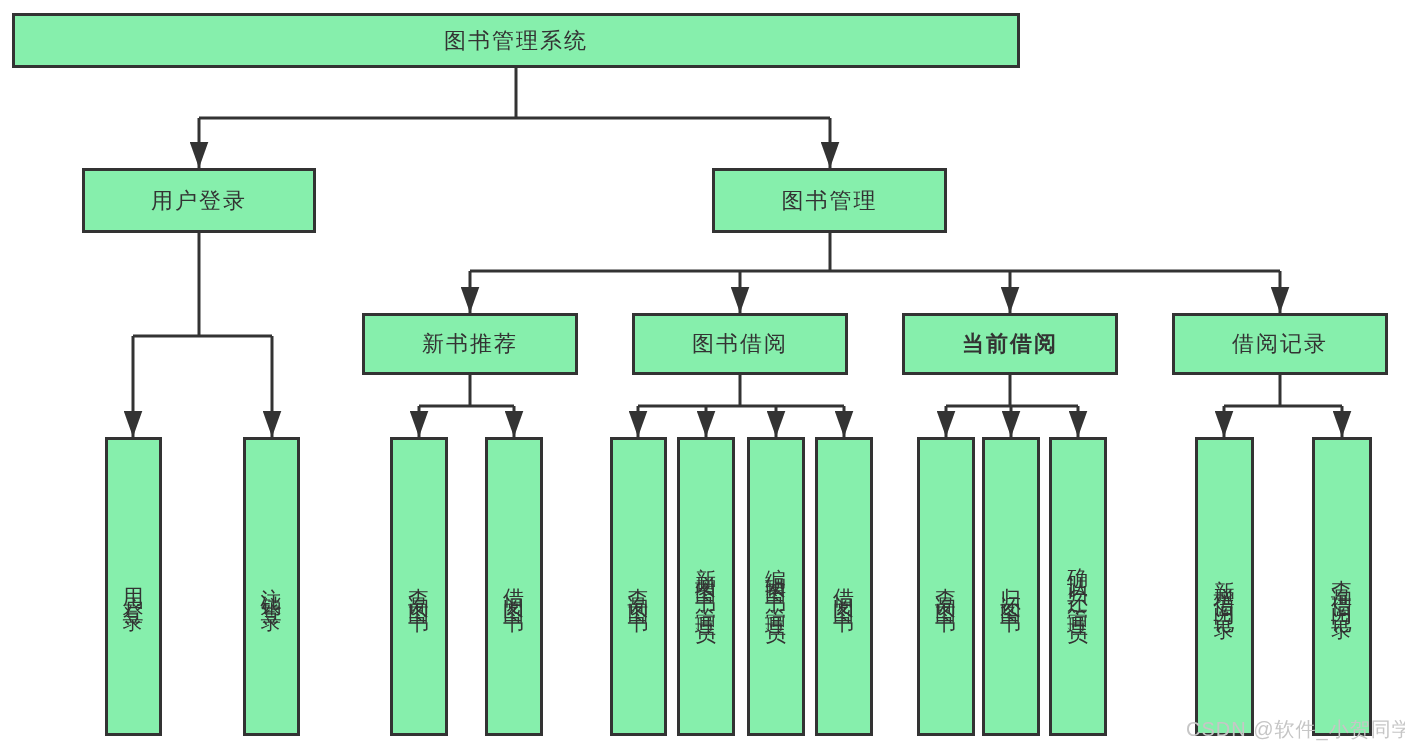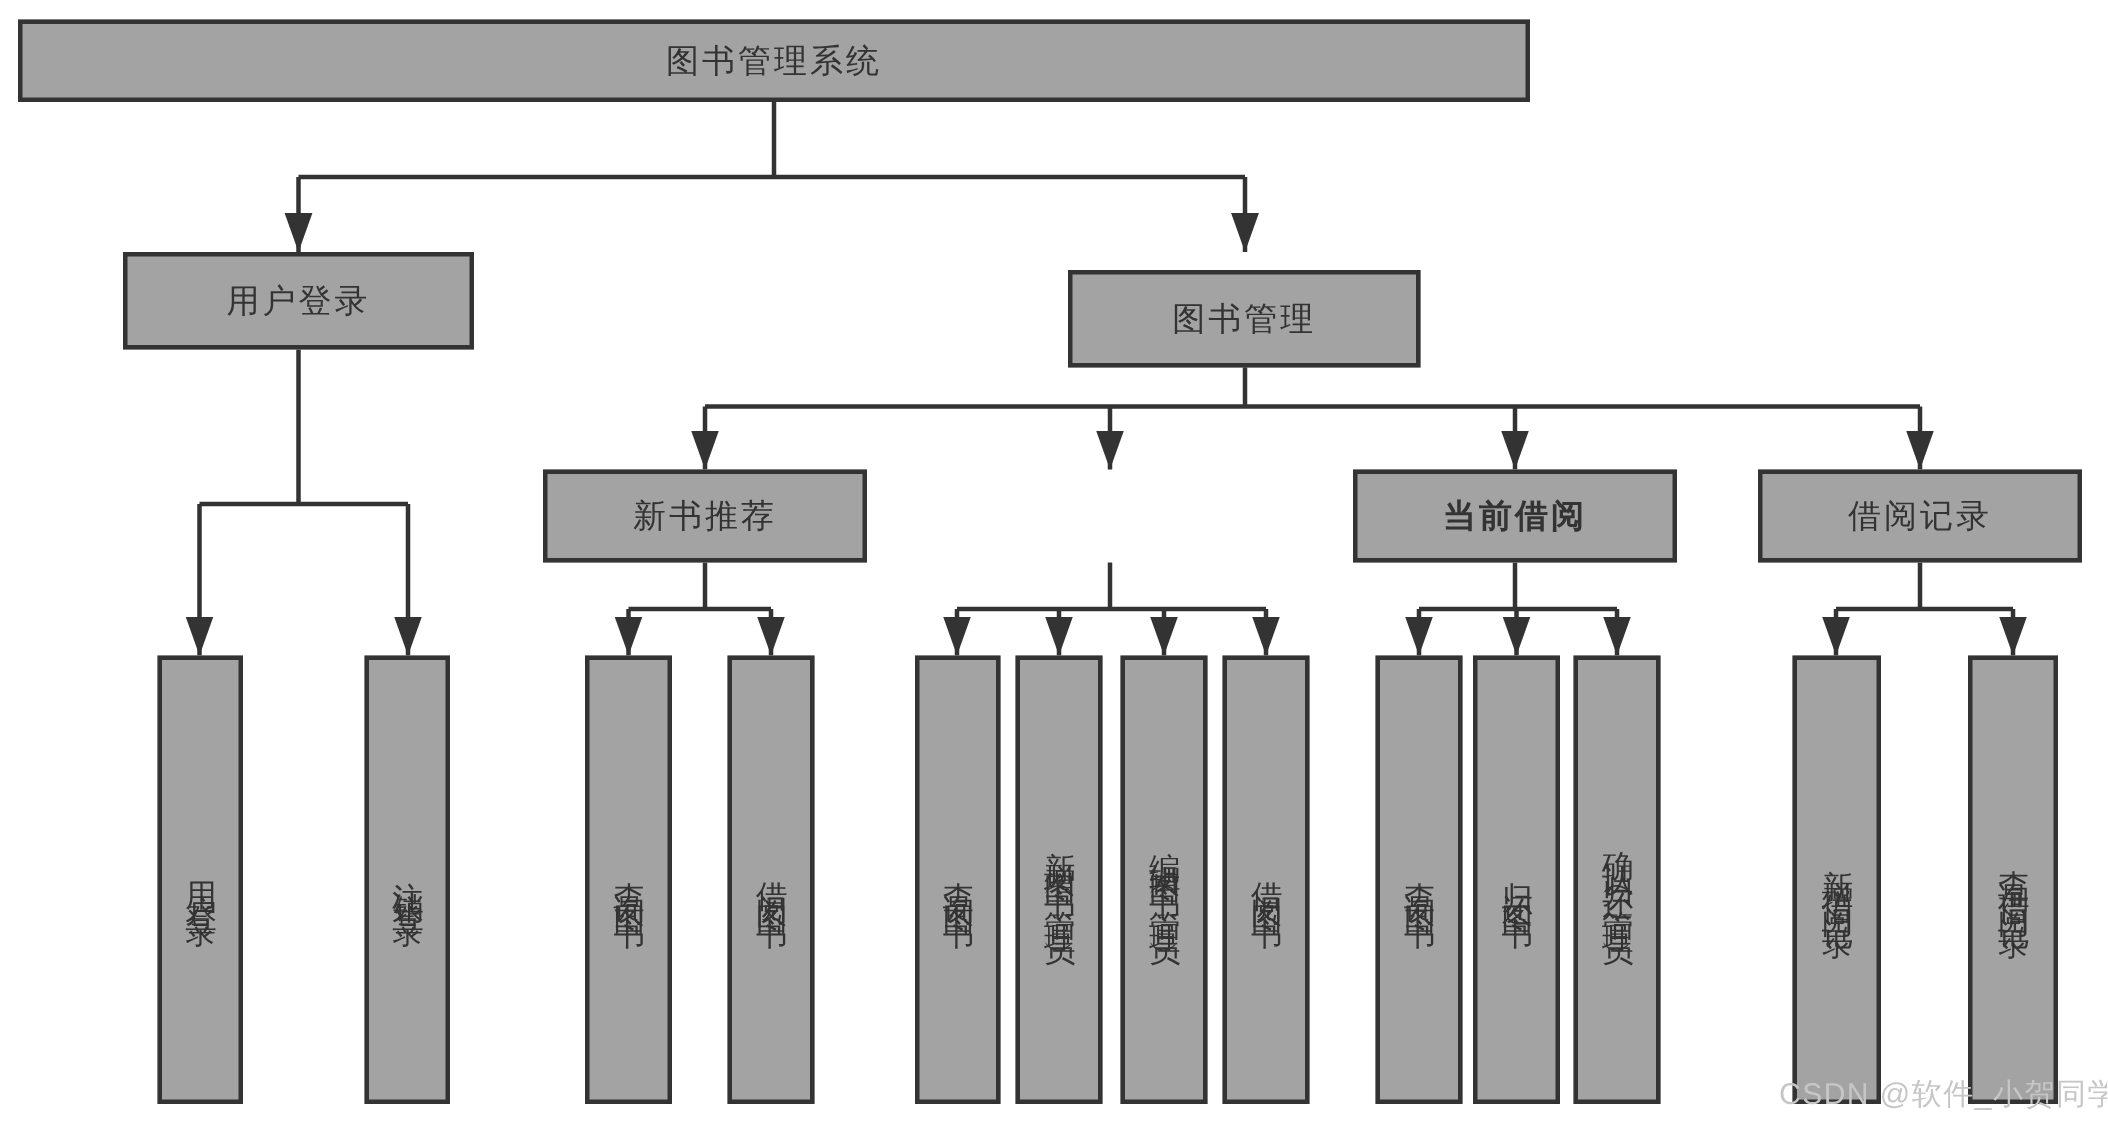--- a/index.html
+++ b/index.html
@@ -9,21 +9,21 @@
     background:#ffffff;
     font-family:"Liberation Sans","DejaVu Sans",sans-serif;
     color:#333333;
     overflow:hidden;
   }
   #connectors{position:absolute;left:0;top:0;width:1405px;height:747px;}
   .node{
     position:absolute;
     box-sizing:border-box;
     border:3px solid #333333;
-    background:#a3a3a3;
+    background:#86efac;
     display:flex;
     align-items:center;
     justify-content:center;
     color:#333333;
   }
   .node.h{
     font-size:22px;
     letter-spacing:2px;
     white-space:nowrap;
   }
@@ -96,23 +96,24 @@
       <line x1="1280" y1="375" x2="1280" y2="406"></line>
       <line x1="1224" y1="406" x2="1342" y2="406"></line>
       <line x1="1224" y1="406" x2="1224" y2="437" marker-end="url(#arr)"></line>
       <line x1="1342" y1="406" x2="1342" y2="437" marker-end="url(#arr)"></line>
     </g>
   </svg>
 
   <div class="node h" style="left:12px;top:13px;width:1008px;height:55px;">图书管理系统</div>
 
   <div class="node h" style="left:82px;top:168px;width:234px;height:65px;">用户登录</div>
-  <div class="node h" style="left:712px;top:180px;width:235px;height:65px;">图书管理</div>
+  <div class="node h" style="left:712px;top:168px;width:235px;height:65px;">图书管理</div>
 
   <div class="node h" style="left:362px;top:313px;width:216px;height:62px;">新书推荐</div>
+  <div class="node h" style="left:632px;top:313px;width:216px;height:62px;">图书借阅</div>
   <div class="node h" style="left:902px;top:313px;width:216px;height:62px;font-weight:bold;">当前借阅</div>
   <div class="node h" style="left:1172px;top:313px;width:216px;height:62px;">借阅记录</div>
 
   <div class="node v" style="left:105px;top:437px;width:57px;height:299px;">
     <span class="vtext">用户登录</span>
   </div>
   <div class="node v" style="left:243px;top:437px;width:57px;height:299px;">
     <span class="vtext">注销登录</span>
   </div>
 

